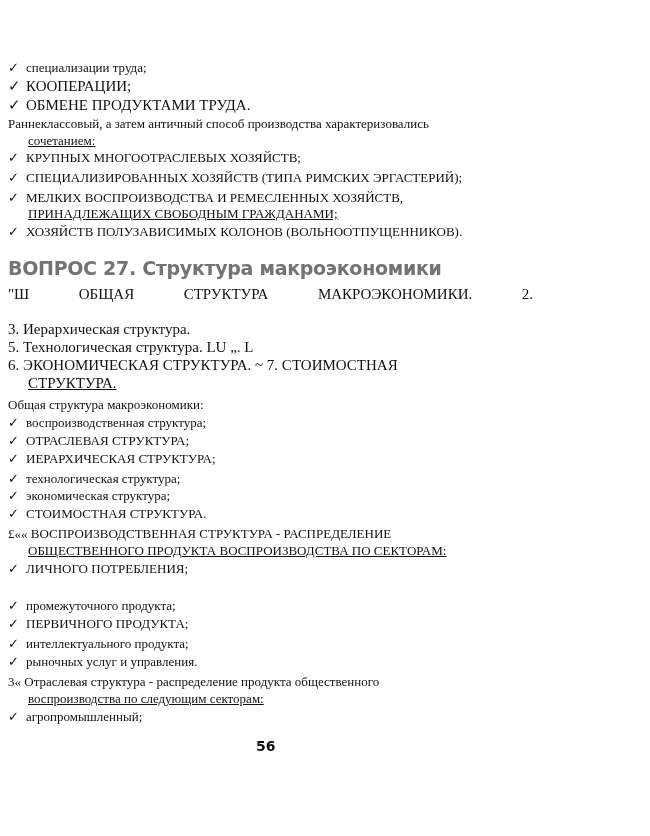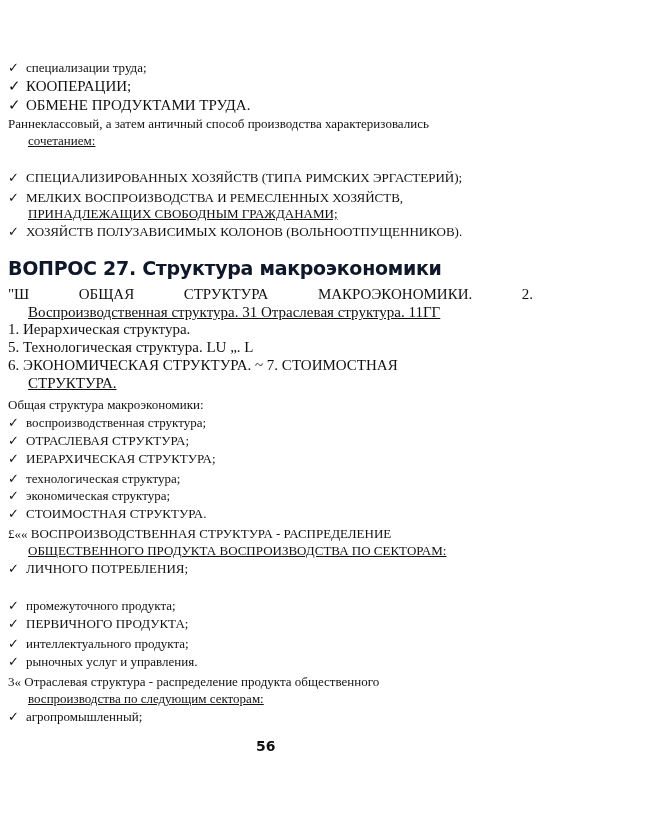--- a/index.html
+++ b/index.html
@@ -5,54 +5,54 @@
     html, body { margin: 0; padding: 0; background: #ffffff; }
     body { width: 650px; height: 836px; position: relative; overflow: hidden;
            font-family: "Liberation Serif", "DejaVu Serif", serif; color: #111; }
     .page { position: absolute; left: 0; top: 0; width: 650px; height: 659px; }
     .line { position: absolute; left: 8px; white-space: nowrap; line-height: 1; }
     .s { font-size: 13px; }
     .m { font-size: 15px; }
     .ind { left: 28px; text-decoration: underline; }
     .chk { display: inline-block; width: 18px; }
     .heading { position: absolute; left: 8px; top: 257px; font-family: "DejaVu Sans", "Liberation Sans", sans-serif;
-               font-weight: bold; font-size: 19px; letter-spacing: -0.3px; color: #0f172a; }
+               font-weight: bold; font-size: 19px; letter-spacing: -0.3px; color: #737373; }
     .justified { position: absolute; left: 8px; top: 286px; width: 525px; font-size: 15px;
                  display: flex; justify-content: space-between; }
     .pagenum { position: absolute; left: 256px; top: 738px; font-family: "DejaVu Sans", "Liberation Sans", sans-serif;
                font-weight: bold; font-size: 14px; }
   </style>
 </head>
 <body>
 
 <div class="page">
 
   <div class="line s" style="top:61px"><span class="chk">✓</span><span>специализации труда;</span></div>
   <div class="line m" style="top:79px"><span class="chk">✓</span><span>КООПЕРАЦИИ;</span></div>
   <div class="line m" style="top:98px"><span class="chk">✓</span><span>ОБМЕНЕ ПРОДУКТАМИ ТРУДА.</span></div>
 
   <div class="line s" style="top:117px">Раннеклассовый, а затем античный способ производства характеризовались</div>
   <div class="line s ind" style="top:134px">сочетанием:</div>
 
+  <div class="line s" style="top:151px"><span class="chk">✓</span><span>КРУПНЫХ МНОГООТРАСЛЕВЫХ ХОЗЯЙСТВ;</span></div>
   <div class="line s" style="top:171px"><span class="chk">✓</span><span>СПЕЦИАЛИЗИРОВАННЫХ ХОЗЯЙСТВ (ТИПА РИМСКИХ ЭРГАСТЕРИЙ);</span></div>
   <div class="line s" style="top:191px"><span class="chk">✓</span><span>МЕЛКИХ ВОСПРОИЗВОДСТВА И РЕМЕСЛЕННЫХ ХОЗЯЙСТВ,</span></div>
   <div class="line s ind" style="top:207px">ПРИНАДЛЕЖАЩИХ СВОБОДНЫМ ГРАЖДАНАМИ;</div>
   <div class="line s" style="top:225px"><span class="chk">✓</span><span>ХОЗЯЙСТВ ПОЛУЗАВИСИМЫХ КОЛОНОВ (ВОЛЬНООТПУЩЕННИКОВ).</span></div>
 
   <div class="heading">ВОПРОС 27. Структура макроэкономики</div>
 
   <div class="justified">
     <span>"Ш</span>
     <span>ОБЩАЯ</span>
     <span>СТРУКТУРА</span>
     <span>МАКРОЭКОНОМИКИ.</span>
     <span>2.</span>
   </div>
-  <div class="line m ind" style="top:305px">Воспроизводственная структура. 31 Отраслевая структура. 11ГГ</div>
-  <div class="line m" style="top:322px">1. Иерархическая структура.</div>
+  <div class="line m" style="top:322px">3. Иерархическая структура.</div>
   <div class="line m" style="top:340px">5. Технологическая структура. LU „. L</div>
   <div class="line m" style="top:358px">6. ЭКОНОМИЧЕСКАЯ СТРУКТУРА. ~ 7. СТОИМОСТНАЯ</div>
   <div class="line m ind" style="top:376px">СТРУКТУРА.</div>
 
   <div class="line s" style="top:398px">Общая структура макроэкономики:</div>
   <div class="line s" style="top:416px"><span class="chk">✓</span><span>воспроизводственная структура;</span></div>
   <div class="line s" style="top:434px"><span class="chk">✓</span><span>ОТРАСЛЕВАЯ СТРУКТУРА;</span></div>
   <div class="line s" style="top:452px"><span class="chk">✓</span><span>ИЕРАРХИЧЕСКАЯ СТРУКТУРА;</span></div>
   <div class="line s" style="top:472px"><span class="chk">✓</span><span>технологическая структура;</span></div>
   <div class="line s" style="top:489px"><span class="chk">✓</span><span>экономическая структура;</span></div>

